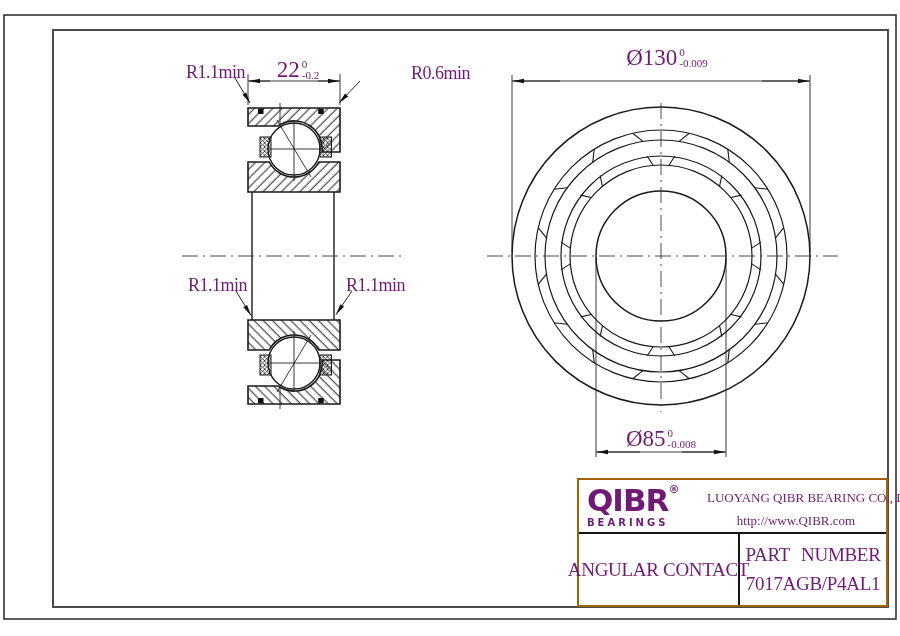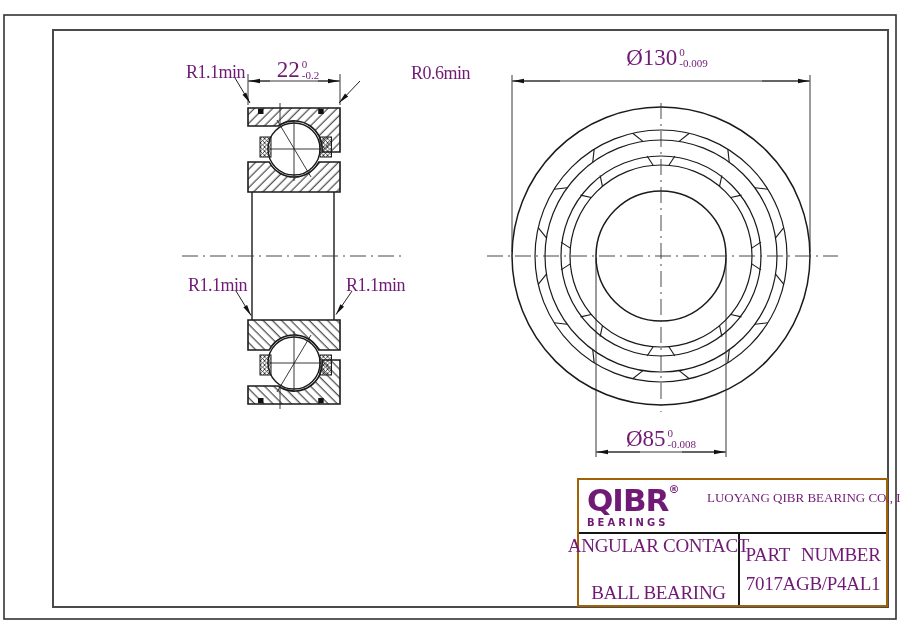--- a/index.html
+++ b/index.html
@@ -167,26 +167,26 @@
 <div class="tb">
   <div class="tb-row1">
     <div class="logo">
       <div>
         <span class="brand">QIBR</span><span class="reg">®</span>
       </div>
       <div class="brandsub">BEARINGS</div>
     </div>
     <div class="comp">
       <div class="c1">LUOYANG QIBR BEARING CO., LTD</div>
+      <div class="c2">http://www.QIBR.com</div>
     </div>
   </div>
   <div class="tb-row2">
     <div class="tb-cell-l">
       <div class="big">ANGULAR CONTACT</div>
-      <div class="big">BALL BEARING</div>
     </div>
     <div class="tb-cell-r">
       <div class="big wide">PART NUMBER</div>
       <div class="big">7017AGB/P4AL1</div>
     </div>
   </div>
 </div>
 
 </div>
 

